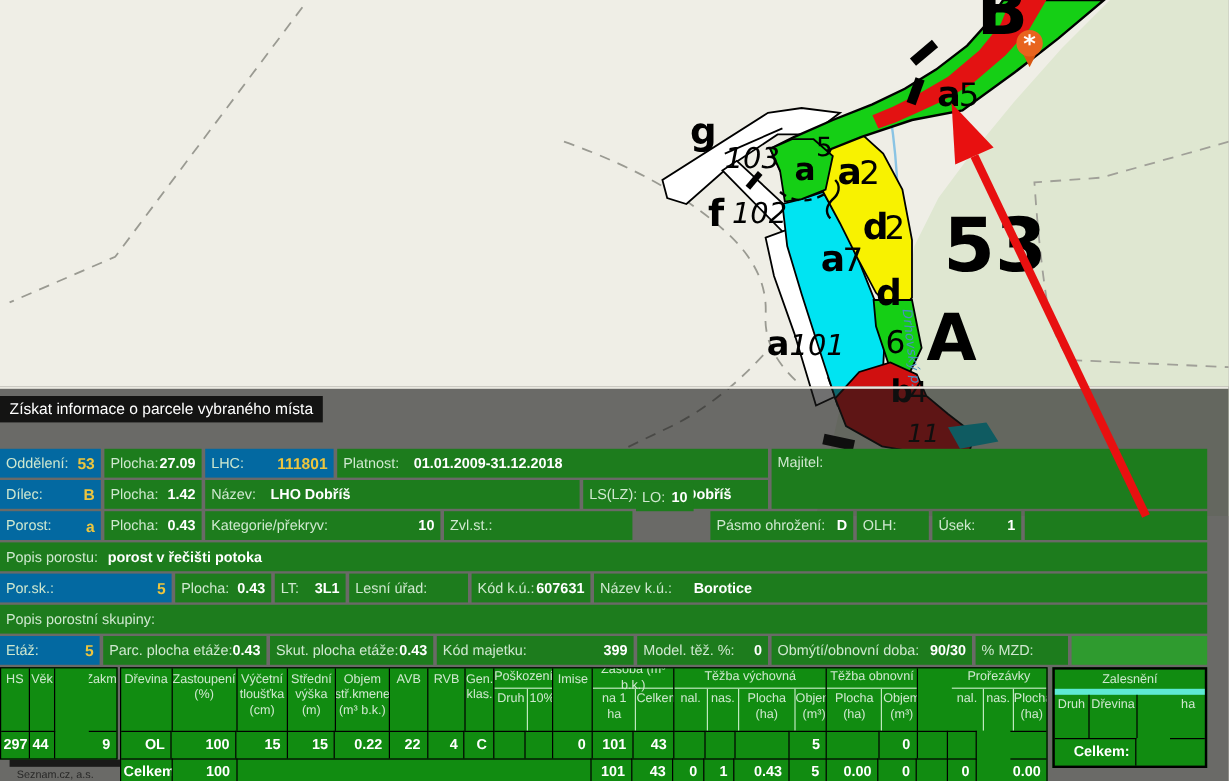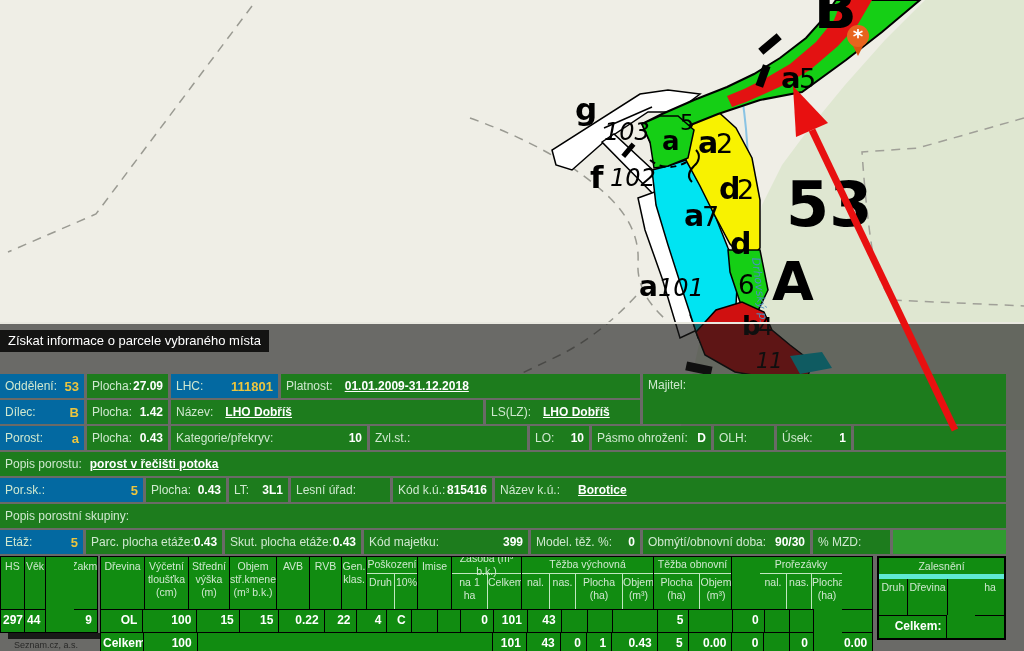--- a/index.html
+++ b/index.html
@@ -14,21 +14,21 @@
            z-index:3;white-space:nowrap;}
   .panel{position:absolute;left:0;top:0;z-index:2;}
   .cell{position:absolute;height:24px;display:flex;align-items:center;
         box-sizing:border-box;padding:0 5px;font-size:12px;overflow:hidden;
         background:#1d7c1d;color:#cfe8cf;white-space:nowrap;}
   .cell.gray{background:#0369a1;}
   .cell.light{background:#2f9b2f;}
   .cell .lbl{flex:0 0 auto;}
   .cell .val{flex:1 1 auto;text-align:right;color:#fff;font-weight:bold;}
   .cell.gray .val{color:#ecc53e;font-size:13px;}
-  .cell.inline .val{flex:0 0 auto;text-align:right;margin-left:12px;text-decoration:underline;}
+  .cell.inline .val{flex:0 0 auto;text-align:right;margin-left:12px;}
   .cell.tall{height:50px;align-items:flex-start;padding-top:4px;}
   
   .tbl{position:absolute;box-sizing:border-box;background:#118c11;
        border:1px solid #000;color:#cfe8cf;}
   .trow{display:flex;}
   .tc{box-sizing:border-box;border-right:1px solid #000;overflow:hidden;
       font-size:10.5px;line-height:1.25;text-align:center;}
   .tc:last-child{border-right:none;margin-left:28px;}
   .hc{display:flex;align-items:flex-start;justify-content:center;
       padding-top:3px;height:52px;}
@@ -186,21 +186,21 @@
         <span class="val">0.43</span>
       </div>
     <div class="cell" style="left:171px;top:426px;width:196px">
       <span class="lbl">Kategorie/překryv:</span>
         <span class="val">10</span>
       </div>
     <div class="cell" style="left:370px;top:426px;width:157px">
       <span class="lbl">Zvl.st.:</span>
         <span class="val"></span>
       </div>
-    <div class="cell" style="left:530px;top:426px;width:59px">
+    <div class="cell" style="left:530px;top:402px;width:48px">
       <span class="lbl">LO:</span>
         <span class="val">10</span>
       </div>
     <div class="cell" style="left:592px;top:426px;width:119px">
       <span class="lbl">Pásmo ohrožení:</span>
         <span class="val">D</span>
       </div>
     <div class="cell" style="left:714px;top:426px;width:60px">
       <span class="lbl">OLH:</span>
         <span class="val"></span>
@@ -227,21 +227,21 @@
     <div class="cell" style="left:229px;top:478px;width:59px">
       <span class="lbl">LT:</span>
         <span class="val">3L1</span>
       </div>
     <div class="cell" style="left:291px;top:478px;width:99px">
       <span class="lbl">Lesní úřad:</span>
         <span class="val"></span>
       </div>
     <div class="cell" style="left:393px;top:478px;width:99px">
       <span class="lbl">Kód k.ú.:</span>
-        <span class="val">815416</span>
+        <span class="val">607631</span>
       </div>
     <div class="cell inline" style="left:495px;top:478px;width:511px">
       <span class="lbl">Název k.ú.:</span>
         <span class="val" style="margin-left:18px">Borotice</span>
       </div>
 
     <div class="cell inline" style="left:0;top:504px;width:1006px">
       <span class="lbl">Popis porostní skupiny:</span>
         <span class="val" style="margin-left:8px"></span>
       </div>
@@ -284,20 +284,21 @@
       <div class="trow drow">
         <div class="tc" style="width:34px">297</div>
         <div class="tc" style="width:31px">44</div>
         <div class="tc" style="width:33px">9</div>
       </div>
     </div>
 
     <div class="tbl" style="left:100px;top:556px;width:773px">
       <div class="trow">
         <div class="tc hc" style="width:44px">Dřevina</div>
+        <div class="tc hc" style="width:56px">Zastoupení (%)</div>
         <div class="tc hc" style="width:44px">Výčetní tloušťka (cm)</div>
         <div class="tc hc" style="width:41px">Střední výška (m)</div>
         <div class="tc hc" style="width:47px">Objem stř.kmene (m³ b.k.)</div>
         <div class="tc hc" style="width:33px">AVB</div>
         <div class="tc hc" style="width:32px">RVB</div>
         <div class="tc hc" style="width:25px">Gen. klas.</div>
         <div class="tc grp" style="width:51px">
           <div class="gtitle">Poškození</div>
           <div class="gsubs">
             <div class="sub" style="width:27px">Druh</div>

